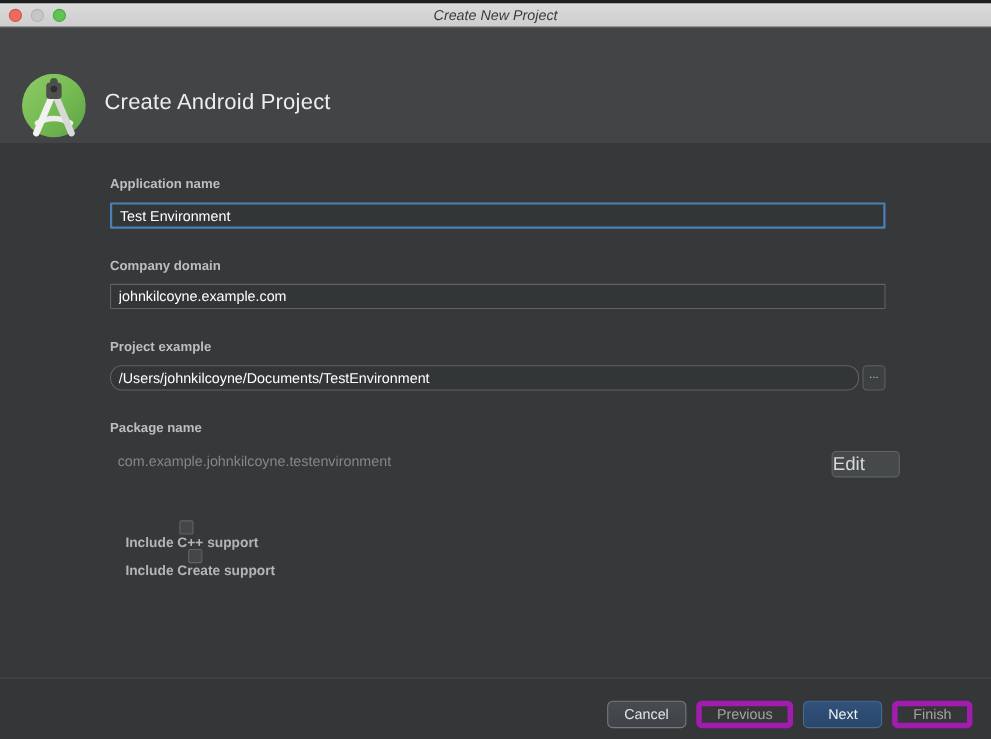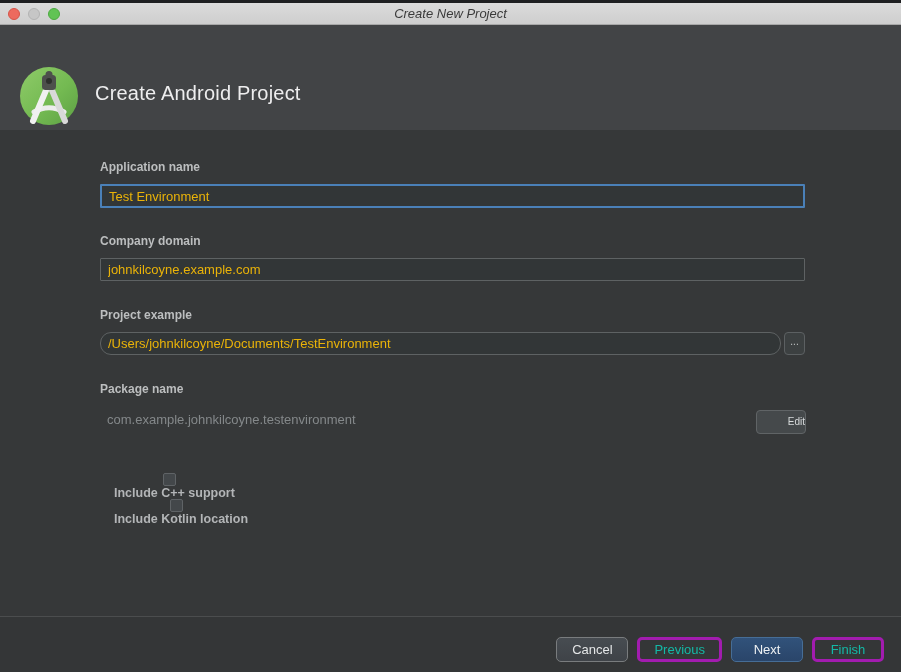--- a/index.html
+++ b/index.html
@@ -48,40 +48,40 @@
   }
 
   
   .field-label {
     position: absolute; left: 100px;
     font-size: 12px; font-weight: bold; color: #bcbebf;
   }
   .text-input {
     position: absolute; left: 100px; height: 23px;
     background: #323637; border: 1px solid #5e6263; border-radius: 1px;
-    color: #eab308; font-size: 13px; font-family: "Liberation Sans", sans-serif;
+    color: #ffffff; font-size: 13px; font-family: "Liberation Sans", sans-serif;
     padding: 0 7px; outline: none;
   }
   .text-input.focused {
     border: 2px solid #4a80b8; height: 24px;
   }
   .browse-button {
     position: absolute; left: 784px; top: 332px; width: 21px; height: 23px;
     background: #3c4041; border: 1px solid #5c6062; border-radius: 4px;
     color: #c0c3c4; font-size: 10px; line-height: 18px; text-align: center;
     cursor: default;
   }
   .package-value {
     position: absolute; left: 107px; top: 412px;
     font-size: 13px; color: #84888a;
   }
   .edit-button {
-    position: absolute; left: 756px; top: 410px; width: 50px; height: 24px;
+    position: absolute; left: 756px; top: 410px; width: 62px; height: 24px;
     background: #45494b; border: 1px solid #606466; border-radius: 4px;
-    color: #d7dadb; font-size: 10px; text-align: right; line-height: 22px;
+    color: #d7dadb; font-size: 17px; text-align: left; line-height: 22px;
   }
 
   .checkbox-row { position: absolute; left: 105px; display: flex; align-items: center; flex-direction: column; }
   .checkbox-box {
     width: 13px; height: 13px; background: #43474a;
     border: 1px solid #5f6366; border-radius: 2px; flex: 0 0 auto;
   }
   .checkbox-label {
     margin-left: 9px; font-size: 12.5px; font-weight: bold; color: #b3b5b7;
   }
@@ -102,21 +102,21 @@
     min-width: 72px; height: 25px; padding: 0 14px;
     border-radius: 5px; font-size: 13px; font-weight: 500;
     font-family: "Liberation Sans", sans-serif;
     display: inline-flex; align-items: center; justify-content: center;
   }
   .btn.normal {
     background: linear-gradient(#474c51, #3f4348);
     border: 1px solid #797c7e; color: #e4e6e7;
   }
   .btn.disabled {
-    background: transparent; border: 3px solid #a21caf; color: #14b8a6;
+    background: transparent; border: 5px solid #a21caf; color: #a3a3a3;
   }
   .btn.primary {
     background: linear-gradient(#31527a, #2a456a);
     border: 1px solid #466d96; color: #eef1f3;
   }
 </style>
 </head>
 <body>
 
 <div class="top-strip"></div>
@@ -163,21 +163,21 @@
 <div class="field-label" style="top:382px">Package name</div>
 <div class="package-value">com.example.johnkilcoyne.testenvironment</div>
 <div class="edit-button">Edit</div>
 
 <div class="checkbox-row" style="top:473px">
   <div class="checkbox-box"></div>
   <div class="checkbox-label">Include C++ support</div>
 </div>
 <div class="checkbox-row" style="top:499px">
   <div class="checkbox-box"></div>
-  <div class="checkbox-label">Include Kotlin location</div>
+  <div class="checkbox-label">Include Create support</div>
 </div>
 
 <div class="footer-divider"></div>
 <div class="footer">
   <div class="footer-buttons">
     <div class="btn normal">Cancel</div>
     <div class="btn disabled">Previous</div>
     <div class="btn primary">Next</div>
     <div class="btn disabled">Finish</div>
   </div>

